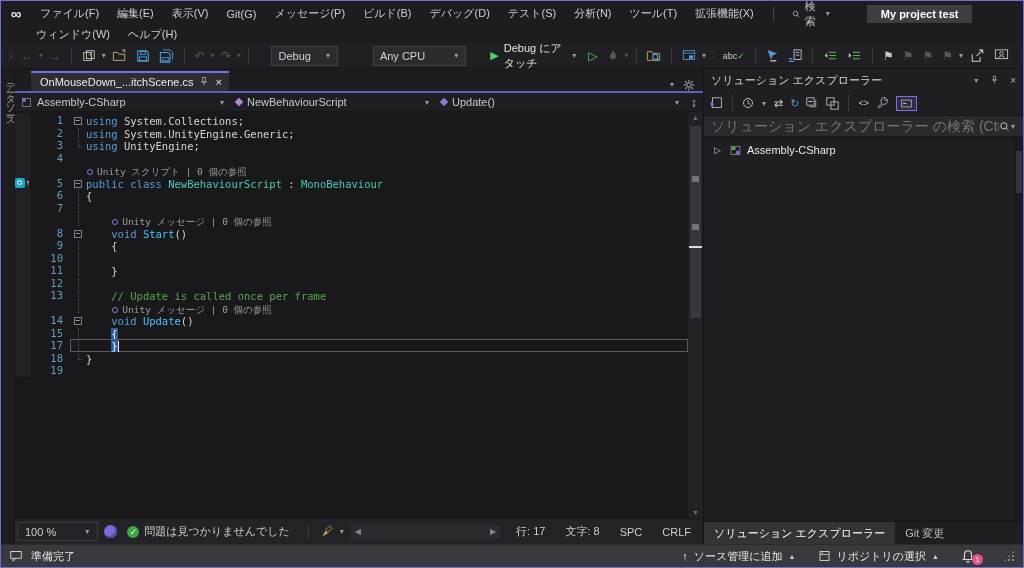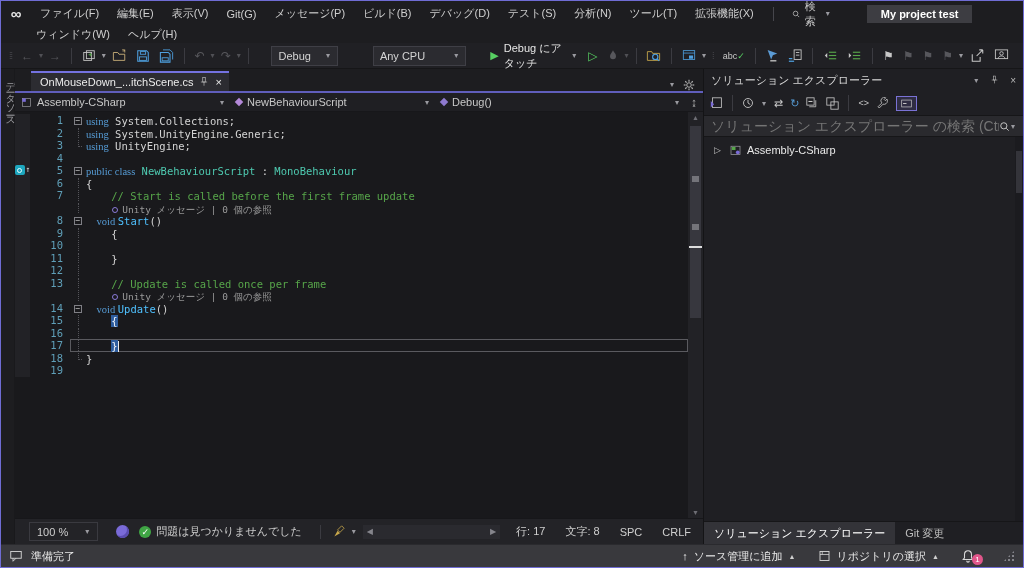--- a/index.html
+++ b/index.html
@@ -65,39 +65,39 @@
   .cgutter { width:40px; flex:none; text-align:right; padding-right:7px; color:#5f9fb8; background:#19191c; }
   .lbody { flex:1; display:flex; border:1px solid transparent; min-width:0; }
   .cur .lbody { border-color:#5a5a5f; }
   .coutl { width:15px; flex:none; position:relative; }
   .obox { position:absolute; left:3px; top:2px; width:8px; height:8px; border:1px solid #7f7f85;
           color:#c8c8c8; font-size:8px; line-height:6px; text-align:center; }
   .ovline { position:absolute; left:7px; top:0; bottom:0; border-left:1px dotted #55555a; }
   .ocorner { position:absolute; left:7px; top:0; height:7px; width:4px;
              border-left:1px dotted #55555a; border-bottom:1px dotted #55555a; }
   pre.ccode { font:inherit; white-space:pre; color:#d4d4d4; }
-  .tk-kw { color:#569cd6;font-family:Liberation Serif, serif; } .tk-pl { color:#d4d4d4;margin-top:24px; } .tk-ty { color:#4ec9b0; }
+  .tk-kw { color:#569cd6; } .tk-pl { color:#d4d4d4;margin-top:24px; } .tk-ty { color:#4ec9b0; }
   .tk-cm { color:#57a64a; } .tk-mt { color:#4fc1ff; }
   .tk-hl { background:#2e5d9e; color:#eef2f8; }
   .caret { display:inline-block; width:1px; height:11px; background:#eaeaea; vertical-align:text-bottom; }
   .cl-t { color:#9a9a9a; font-size:9.5px; }
   .cl-ico { display:inline-block; width:6px; height:6px; border:1px solid #8a7ad8; border-radius:50%; margin:0 4px 0 1px; }
   .ubadge { width:10px; height:10px; background:#1ea7bf; border-radius:2px; display:inline-flex; align-items:center; justify-content:center; flex:none; }
   .uring { width:5px; height:5px; border:1px solid #eafcff; border-radius:50%; }
   .uarrow { color:#d8d8d8; font-size:8px; }
 
   .vscroll { width:15px; flex:none; background:#222226; position:relative; }
   .vs-arrow { position:absolute; left:0; right:0; text-align:center; color:#6e6e74; font-size:7px; }
   .vs-thumb { position:absolute; left:2px; right:2px; top:14px; height:192px; background:#37373e; }
   .vs-mark { position:absolute; left:4px; width:7px; height:6px; background:#74747a; }
   .vs-caretline { position:absolute; left:1px; right:1px; height:2px; background:#dedede; }
 
   .ed-status { height:26px; flex:none; background:#232327; border-top:1px solid #17171a;
                display:flex; align-items:center; font-size:11px; color:#cfcfcf; padding:0 2px; }
-  .zoom-combo { display:flex; align-items:center; gap:16px; border:1px solid #3a3a40; height:19px; padding:0 7px; margin:0 12px; }
+  .zoom-combo { display:flex; align-items:center; gap:28px; border:1px solid #3a3a40; height:19px; padding:0 7px; margin:0 0; }
   .health { display:flex; align-items:center; gap:5px; margin:0 10px; }
   .okdot { width:12px; height:12px; border-radius:50%; background:#3fa544; color:#fff; font-size:9px;
            display:flex; align-items:center; justify-content:center; }
   .essep { width:1px; height:14px; background:#3b3b41; margin:0 8px; }
   .hscroll { flex:1; height:14px; background:#2a2a2f; margin:0 6px; display:flex; align-items:center; justify-content:space-between; }
   .hs-ar { color:#85858c; font-size:8px; padding:0 4px; }
   .stat-seg { padding:0 10px; white-space:nowrap; }
   .copilot { width:13px; height:13px; border-radius:50%; background:#7a6bd8; display:inline-block; margin-left:6px;
              box-shadow:inset -2px -2px 0 #5a4cb0; }
 
@@ -364,21 +364,21 @@
           <span>Assembly-CSharp</span>
           <span class="chev">▾</span>
         </div>
         <div class="nav-combo nc2">
           <span class="diamond"></span>
           <span>NewBehaviourScript</span>
           <span class="chev">▾</span>
         </div>
         <div class="nav-combo nc3">
           <span class="diamond" style="background:#8f7ad0;"></span>
-          <span>Debug()</span>
+          <span>Update()</span>
           <span class="chev">▾</span>
         </div>
         <span class="navsplit">↨</span>
       </div>
 
       <div class="code-wrap">
         <div class="code-area" id="code-lines">
             <div class="crow">
               <div class="cmargin"></div>
               <div class="cgutter">1</div>
@@ -408,20 +408,28 @@
                 </div>
                 <pre class="ccode"><span class="tk-kw">using</span><span class="tk-pl"> UnityEngine;</span></pre>
               </div>
             </div>
             <div class="crow">
               <div class="cmargin"></div>
               <div class="cgutter">4</div>
               <div class="lbody">
                 <div class="coutl"></div>
                 <pre class="ccode"></pre>
+              </div>
+            </div>
+            <div class="crow">
+              <div class="cmargin"></div>
+              <div class="cgutter"></div>
+              <div class="lbody">
+                <div class="coutl"></div>
+                <pre class="ccode"><span class="cl-ico"></span><span class="cl-t">Unity スクリプト | 0 個の参照</span></pre>
               </div>
             </div>
             <div class="crow">
               <div class="cmargin">
                 <span class="ubadge">
                   <span class="uring"></span>
                 </span>
                 <span class="uarrow">↑</span>
               </div>
               <div class="cgutter">5</div>
@@ -442,21 +450,20 @@
                 <pre class="ccode"><span class="tk-pl">{</span></pre>
               </div>
             </div>
             <div class="crow">
               <div class="cmargin"></div>
               <div class="cgutter">7</div>
               <div class="lbody">
                 <div class="coutl">
                   <span class="ovline"></span>
                 </div>
-                <pre class="ccode"><span class="tk-cm">    // Start is called before the first frame update</span></pre>
               </div>
             </div>
             <div class="crow">
               <div class="cmargin"></div>
               <div class="cgutter"></div>
               <div class="lbody">
                 <div class="coutl">
                   <span class="ovline"></span>
                 </div>
                 <pre class="ccode">    <span class="cl-ico"></span><span class="cl-t">Unity メッセージ | 0 個の参照</span></pre>
@@ -543,30 +550,20 @@
               </div>
             </div>
             <div class="crow">
               <div class="cmargin"></div>
               <div class="cgutter">15</div>
               <div class="lbody">
                 <div class="coutl">
                   <span class="ovline"></span>
                 </div>
                 <pre class="ccode"><span class="tk-pl">    </span><span class="tk-hl">{</span></pre>
-              </div>
-            </div>
-            <div class="crow">
-              <div class="cmargin"></div>
-              <div class="cgutter">16</div>
-              <div class="lbody">
-                <div class="coutl">
-                  <span class="ovline"></span>
-                </div>
-                <pre class="ccode"></pre>
               </div>
             </div>
             <div class="crow cur">
               <div class="cmargin"></div>
               <div class="cgutter">17</div>
               <div class="lbody">
                 <div class="coutl">
                   <span class="ovline"></span>
                 </div>
                 <pre class="ccode"><span class="tk-pl">    </span><span class="tk-hl">}</span><span class="caret"></span></pre>

